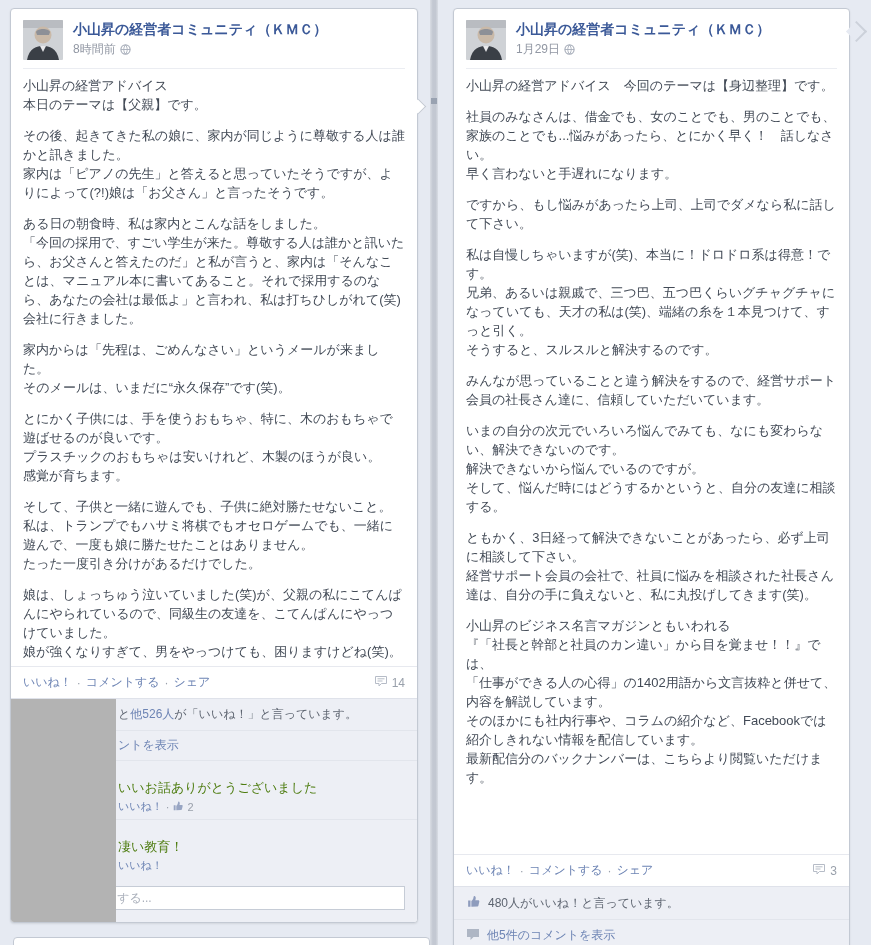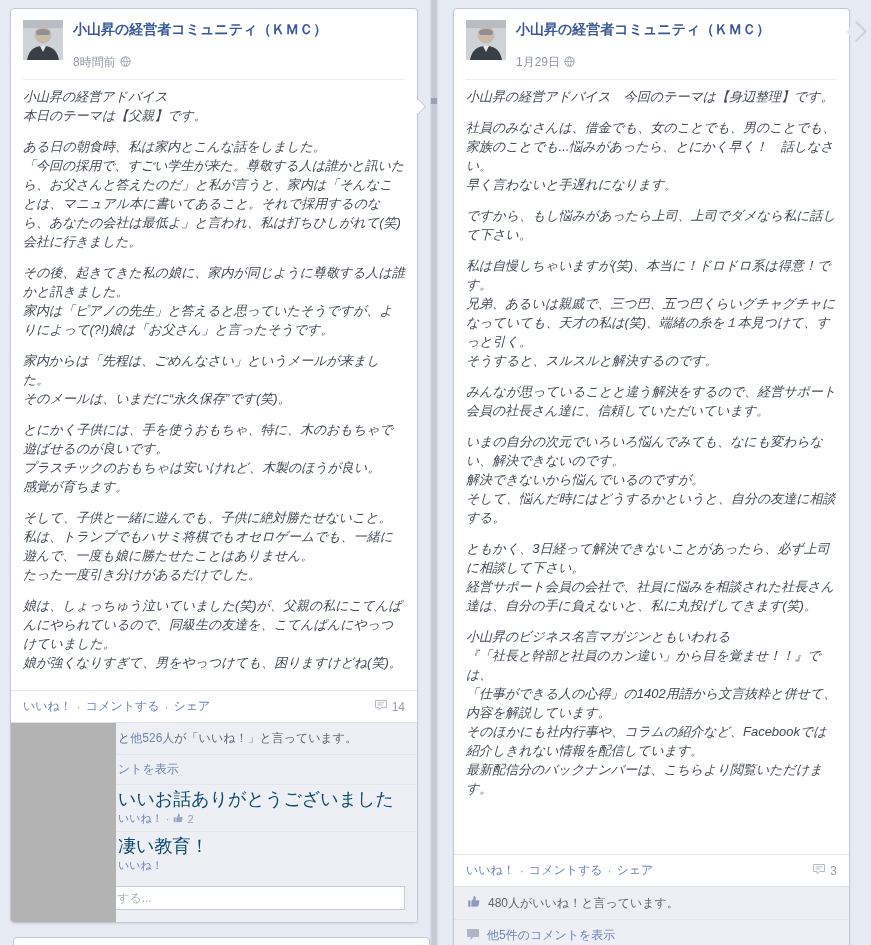--- a/index.html
+++ b/index.html
@@ -25,42 +25,42 @@
   .chevron-right { position:absolute; left:849px; top:24px; width:15px; height:15px;
     background:#e6eaf2; border-top:2px solid #ccd1da; border-right:2px solid #ccd1da;
     transform:rotate(45deg); }
 
   .next-card { position:absolute; left:13px; top:937px; width:417px; height:12px;
     background:#fff; border:1px solid #c3c9d3; border-radius:4px 4px 0 0; }
 
   .post-header { padding:11px 12px 8px; display:flex; }
   .avatar { width:40px; height:40px; margin-right:10px; flex:none; overflow:hidden; border-radius:1px; }
   .page-name { color:#3b5998; font-weight:bold; font-size:14px; line-height:19px; text-decoration:none; display:block; cursor:pointer; }
-  .meta-row { display:flex; align-items:center; gap:4px; margin-top:14px; }
+  .meta-row { display:flex; align-items:flex-start; gap:4px; margin-top:2px; }
   .timestamp { color:#9197a3; font-size:12px; text-decoration:none; cursor:pointer; }
   .header-sep { border-top:1px solid #ebedf2; margin:0 12px; }
 
-  .post-body { flex:1 1 auto; overflow:hidden; padding:7px 12px 0;font-style:italic; }
+  .post-body { flex:1 1 auto; overflow:hidden; padding:7px 12px 0; }
   .para { font-size:13px; line-height:19px; color:#424a56; white-space:pre-line; margin-bottom:12px; }
 
   .action-row { border-top:1px solid #e7e9ef; padding:7px 12px; display:flex; align-items:center; font-size:12px; }
   .action-link { color:#6d84b4; text-decoration:none; cursor:pointer; }
   .action-sep { color:#9aa0ab; margin:0 5px; }
   .action-count { margin-left:auto; display:flex; align-items:center; gap:4px; color:#99a0ab; font-size:12px; cursor:pointer; }
 
   .feedback { background:#edeff5; border-top:1px solid #dfe2ea; border-radius:0 0 3px 3px; position:relative; }
   .like-summary-row { padding:7px 12px 7px 107px; font-size:12px; color:#5d6470; }
   .like-row { padding:7px 12px; display:flex; align-items:center; gap:7px; font-size:12px; color:#5d6470;text-align:center; }
   .like-link { color:#6d84b4; text-decoration:none; cursor:pointer; }
   .view-comments-row { border-top:1px solid #e2e5ec; padding:6px 12px 6px 107px; font-size:12px; }
   .view-comments-row-right { border-top:1px solid #e2e5ec; padding:7px 12px; display:flex; align-items:center; gap:7px; font-size:12px; }
   .view-comments-link { color:#6d84b4; text-decoration:none; cursor:pointer;text-align:right; }
 
   .comment { border-top:1px solid #e2e5ec; padding:6px 12px 5px 107px; }
-  .comment-text { font-size:18px; line-height:17px; color:#0c4a6e; }
+  .comment-text { font-size:13px; line-height:17px; color:#4d7c0f;margin-top:12px; }
   .comment-meta { margin-top:3px; font-size:11px; color:#9aa0ab; display:flex; align-items:center; gap:3px; }
   .comment-input-row { padding:8px 12px 12px 50px; }
   .comment-input { width:100%; height:24px; border:1px solid #c6ccd6; background:#fff;
     font-size:12px; padding:4px 6px; color:#333; font-family:inherit; }
   .comment-input::placeholder { color:#a9afba; }
 
   .censor { position:absolute; left:0; top:0; bottom:0; width:105px; background:#b3b3b3;
     z-index:4; border-radius:0 0 0 3px; }
 
   .icon { flex:none; display:inline-block; }
@@ -96,24 +96,24 @@
             </svg>
         </span>
       </div>
     </div>
   </div>
   <div class="header-sep"></div>
 
   <div class="post-body">
     <p class="para">小山昇の経営アドバイス
 本日のテーマは【父親】です。</p>
+    <p class="para">その後、起きてきた私の娘に、家内が同じように尊敬する人は誰かと訊きました。
+家内は「ピアノの先生」と答えると思っていたそうですが、よりによって(?!)娘は「お父さん」と言ったそうです。</p>
     <p class="para">ある日の朝食時、私は家内とこんな話をしました。
 「今回の採用で、すごい学生が来た。尊敬する人は誰かと訊いたら、お父さんと答えたのだ」と私が言うと、家内は「そんなことは、マニュアル本に書いてあること。それで採用するのなら、あなたの会社は最低よ」と言われ、私は打ちひしがれて(笑)会社に行きました。</p>
-    <p class="para">その後、起きてきた私の娘に、家内が同じように尊敬する人は誰かと訊きました。
-家内は「ピアノの先生」と答えると思っていたそうですが、よりによって(?!)娘は「お父さん」と言ったそうです。</p>
     <p class="para">家内からは「先程は、ごめんなさい」というメールが来ました。
 そのメールは、いまだに“永久保存”です(笑)。</p>
     <p class="para">とにかく子供には、手を使うおもちゃ、特に、木のおもちゃで遊ばせるのが良いです。
 プラスチックのおもちゃは安いけれど、木製のほうが良い。
 感覚が育ちます。</p>
     <p class="para">そして、子供と一緒に遊んでも、子供に絶対勝たせないこと。
 私は、トランプでもハサミ将棋でもオセロゲームでも、一緒に遊んで、一度も娘に勝たせたことはありません。
 たった一度引き分けがあるだけでした。</p>
     <p class="para">娘は、しょっちゅう泣いていました(笑)が、父親の私にこてんぱんにやられているので、同級生の友達を、こてんぱんにやっつけていました。
 娘が強くなりすぎて、男をやっつけても、困りますけどね(笑)。</p>

